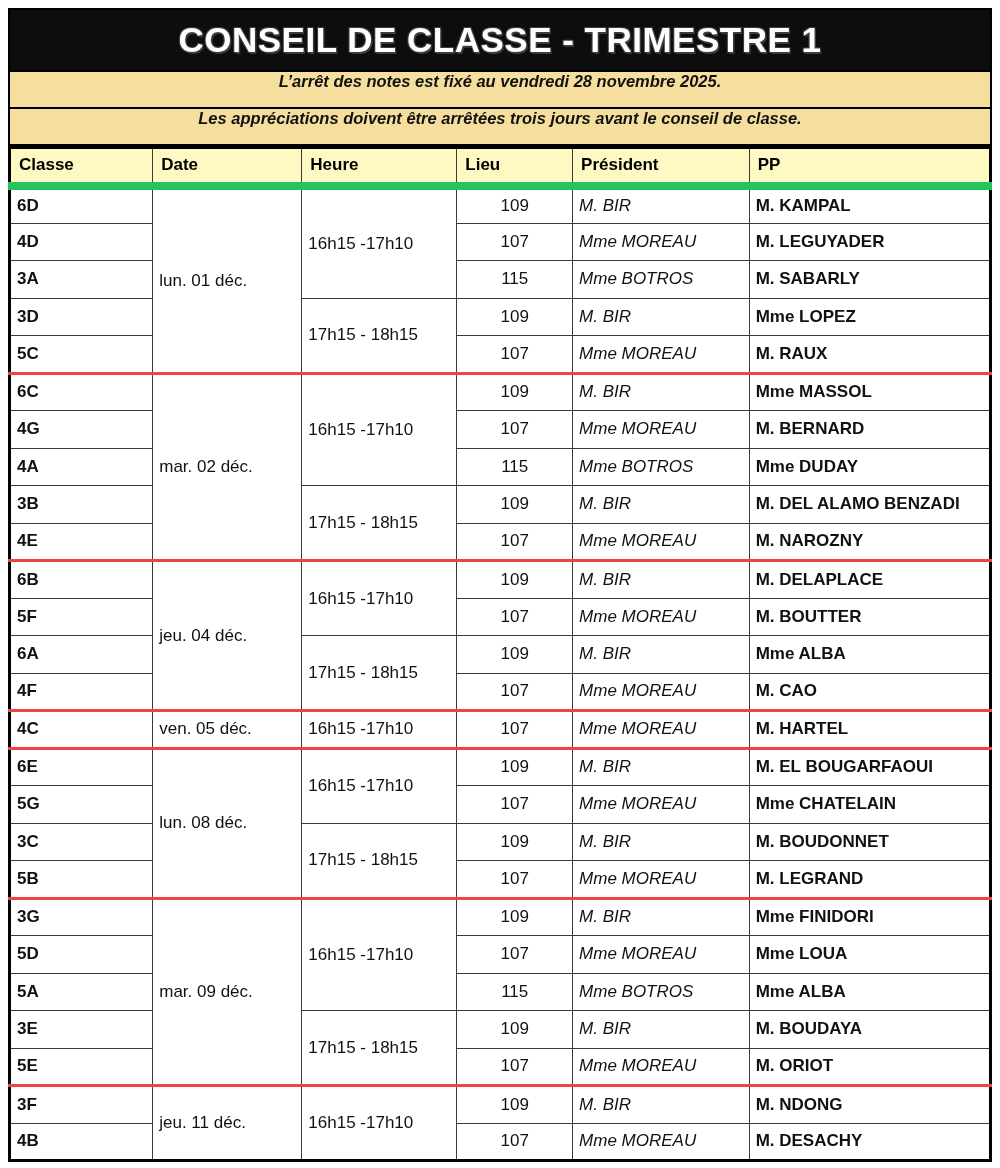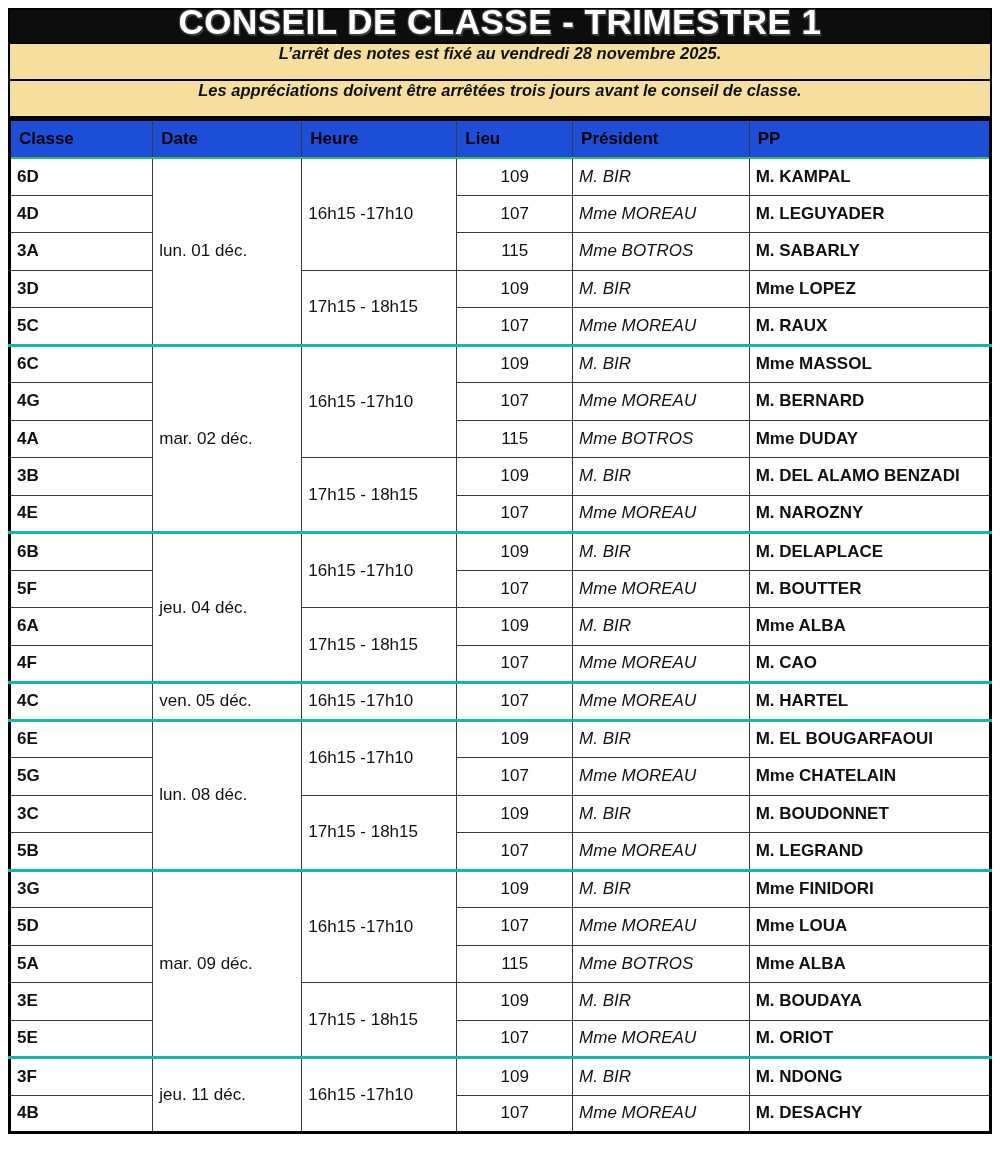--- a/index.html
+++ b/index.html
@@ -11,25 +11,25 @@
   }
   .page {
     width: 1000px;
     height: 1168px;
     box-sizing: border-box;
     padding: 8px;
     background: #ffffff;
   }
   .title-bar {
     box-sizing: border-box;
-    height: 36px;
+    height: 64px;
     background: #0d0d0d;
     border: 2px solid #000;
     display: flex;
-    align-items: flex-end;
+    align-items: center;
     justify-content: center;
   }
   .title-bar .title-text {
     color: #ffffff;
     font-size: 35px;
     font-weight: bold;
     letter-spacing: 0.5px;
     text-shadow: 1.5px 1.5px 0 #3c3c3c, -1px -1px 0 #3c3c3c,
                  1px -1px 0 #3c3c3c, -1px 1px 0 #3c3c3c;
     white-space: nowrap;
@@ -63,33 +63,33 @@
     box-sizing: border-box;
     padding: 0 6px;
     overflow: hidden;
     white-space: nowrap;
   }
   table.schedule th {
     height: 38px;
     text-align: left;
     font-size: 17px;
     font-weight: bold;
-    background: #1d4ed8;
-    border-bottom: 2px solid #22c55e;
+    background: #fef9c3;
+    border-bottom: 8px solid #22c55e;
     padding-left: 8px;
   }
   table.schedule td {
     height: 37.5px;
     font-size: 17px;
     color: #111;
     background: #ffffff;
     vertical-align: middle;
   }
   td.shaded { background: #e1e1e1; }
-  tr.group-start td { border-top: 3px solid #14b8a6; }
+  tr.group-start td { border-top: 3px solid #ef4444; }
   td.classe-cell { text-align: left; font-weight: bold; font-size: 19px; }
   td.date-cell   { text-align: left; font-size: 20px; }
   td.heure-cell  { text-align: left; font-size: 17px; }
   td.lieu-cell   { text-align: center; font-size: 17px; }
   td.president-cell { text-align: left; padding-left: 8px; font-style: italic; }
   td.pp-cell     { text-align: left; font-weight: bold; padding-left: 8px; }
 </style>
 </head>
 <body>
 

